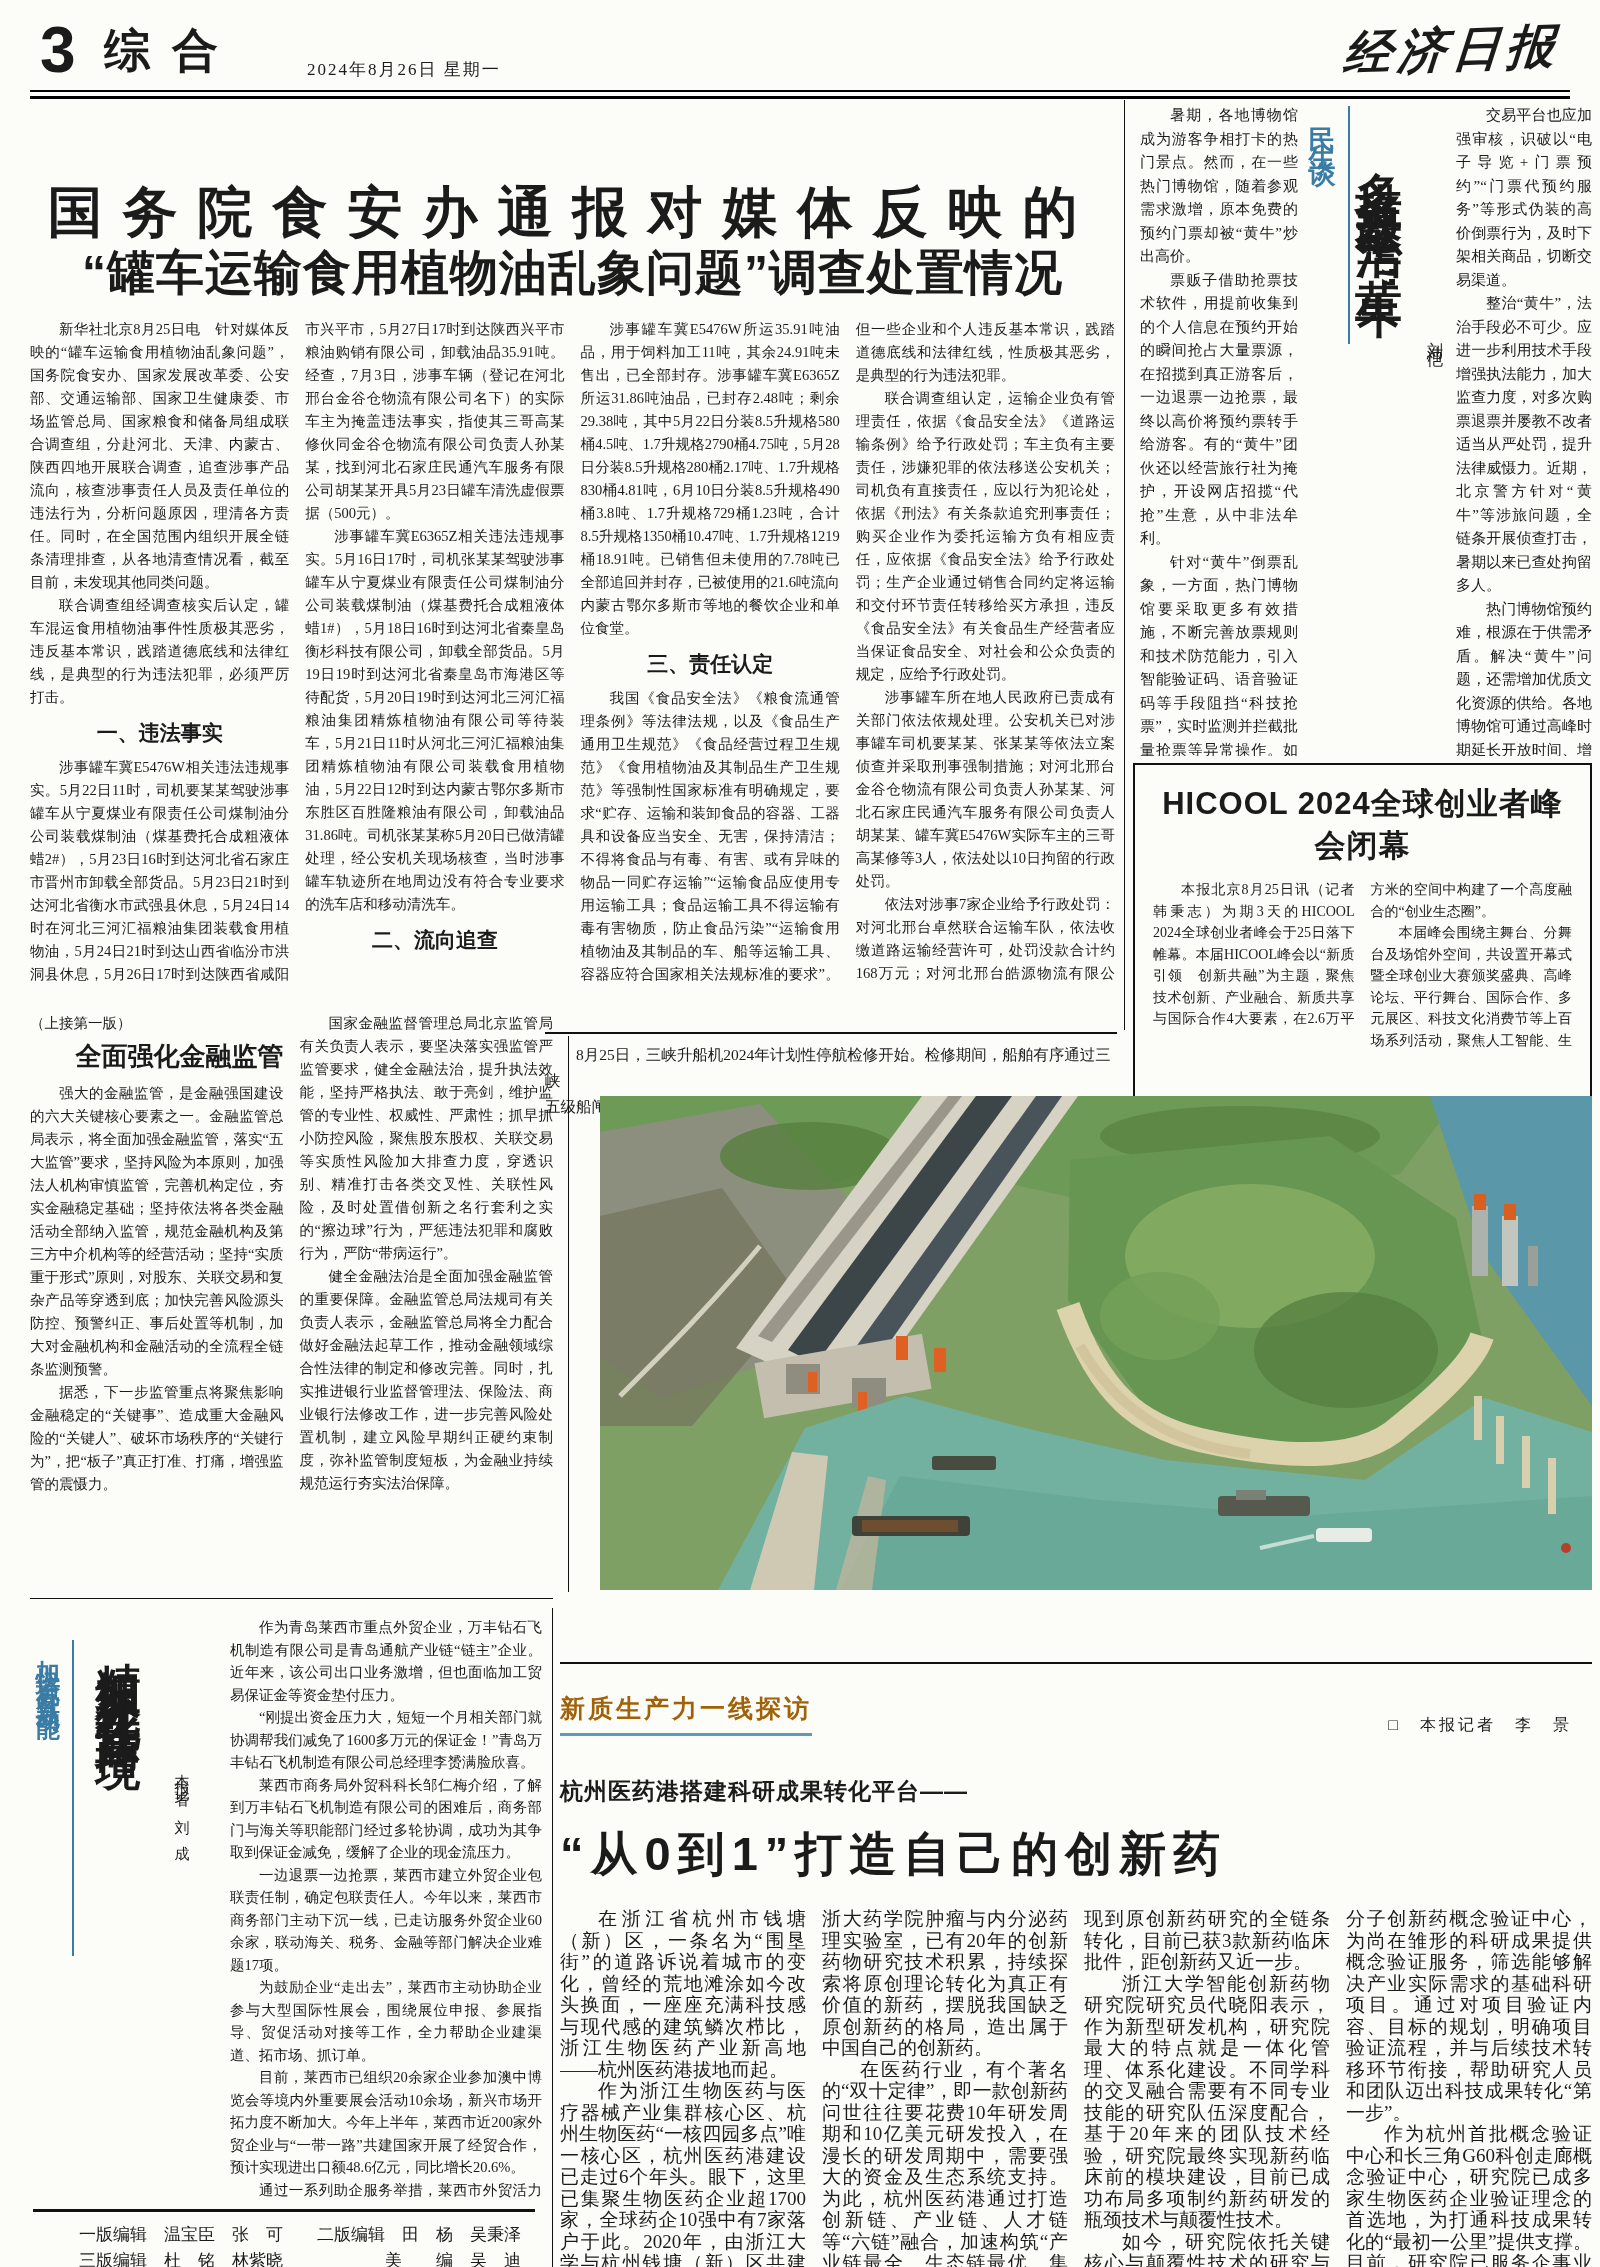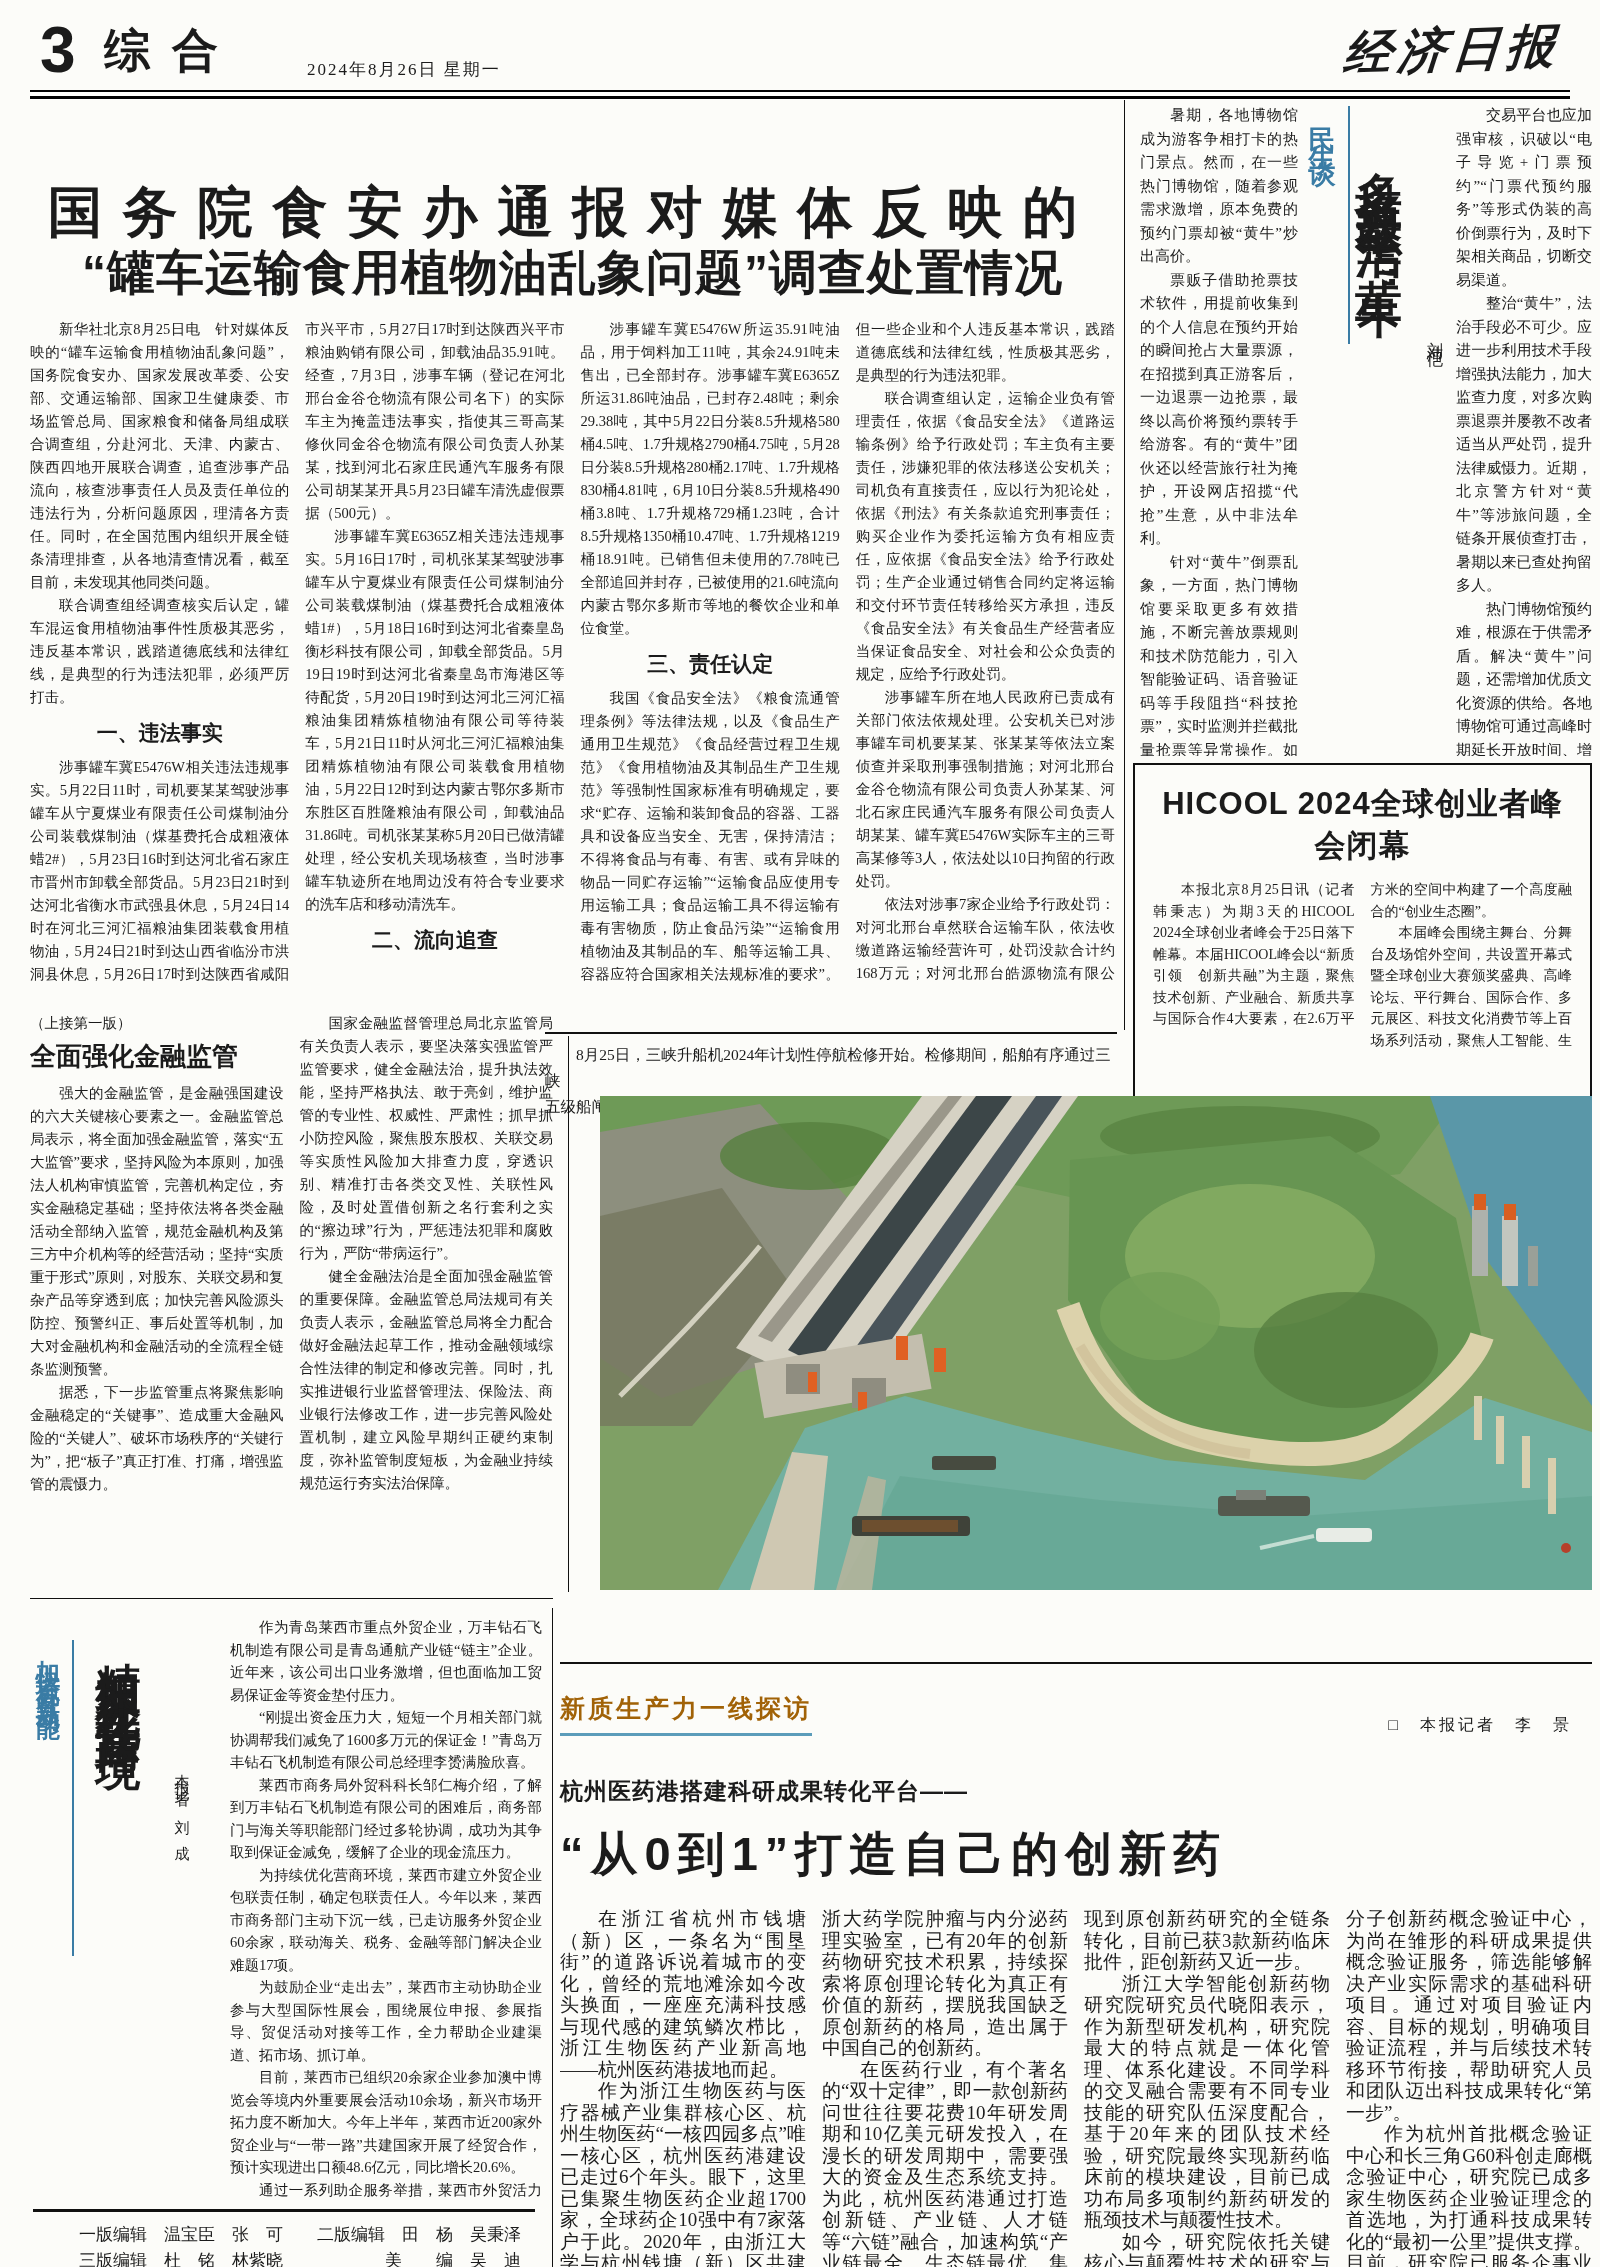--- a/index.html
+++ b/index.html
@@ -51,21 +51,21 @@
   .hicool-cols{column-count:2;column-gap:16px;height:184px;overflow:hidden;font-size:14px;line-height:21.5px;}
   
   .capbox{position:absolute;left:545px;top:1032px;width:572px;height:62px;border-top:2.5px solid #111;
           font-size:15.5px;line-height:26px;padding-top:8px;}
   .capline2{display:flex;justify-content:space-between;}
   .photo{position:absolute;left:600px;top:1096px;width:992px;height:494px;}
   .photo svg{display:block;}
   
   .finance{position:absolute;left:30px;top:1012px;width:523px;height:580px;}
   .fin-cols{column-count:2;column-gap:16px;height:576px;overflow:hidden;font-size:14.5px;line-height:23px;}
-  .fin-cols p.subhead-lg{text-indent:0;text-align:left;font-weight:bold;font-size:26px;margin:10px 0 14px;
+  .fin-cols p.subhead-lg{text-indent:0;text-align:right;font-weight:bold;font-size:26px;margin:10px 0 14px;
         font-family:"Liberation Sans","DejaVu Sans",sans-serif;}
   
   .trade{position:absolute;left:30px;top:1612px;width:515px;height:588px;}
   .tr-kicker{position:absolute;left:2px;top:28px;height:316px;writing-mode:vertical-rl;color:#3a7ca5;
              font-weight:bold;font-size:24px;letter-spacing:7px;border-right:2.5px solid #3a7ca5;padding-right:8px;
              font-family:"Liberation Sans","DejaVu Sans",sans-serif;}
   .tr-head{position:absolute;left:58px;top:14px;height:560px;writing-mode:vertical-rl;
            font-family:"Liberation Sans","DejaVu Sans",sans-serif;font-weight:900;font-size:45px;letter-spacing:9px;}
   .tr-byline{position:absolute;left:142px;top:150px;height:260px;writing-mode:vertical-rl;
              font-size:15px;letter-spacing:6px;}
@@ -226,21 +226,21 @@
   <div class="hrule" style="left:30px;top:1598px;width:523px;"></div>
 
   <div class="trade">
     <div class="tr-kicker">加快培育外贸新动能</div>
     <div class="tr-head">精细服务优化营商环境</div>
     <div class="tr-byline">本报记者　刘　成</div>
     <div class="tr-body article">
         <p>作为青岛莱西市重点外贸企业，万丰钻石飞机制造有限公司是青岛通航产业链“链主”企业。近年来，该公司出口业务激增，但也面临加工贸易保证金等资金垫付压力。</p>
         <p>“刚提出资金压力大，短短一个月相关部门就协调帮我们减免了1600多万元的保证金！”青岛万丰钻石飞机制造有限公司总经理李赟满脸欣喜。</p>
         <p>莱西市商务局外贸科科长邹仁梅介绍，了解到万丰钻石飞机制造有限公司的困难后，商务部门与海关等职能部门经过多轮协调，成功为其争取到保证金减免，缓解了企业的现金流压力。</p>
-        <p>为持续优化营商环境，莱西市建立外贸企业包联责任制，确定包联责任人。今年以来，莱西市商务部门主动下沉一线，已走访服务外贸企业60余家，联动海关、税务、金融等部门解决企业难题17项。</p>
+        <p>一边退票一边抢票，莱西市建立外贸企业包联责任制，确定包联责任人。今年以来，莱西市商务部门主动下沉一线，已走访服务外贸企业60余家，联动海关、税务、金融等部门解决企业难题17项。</p>
         <p>为鼓励企业“走出去”，莱西市主动协助企业参与大型国际性展会，围绕展位申报、参展指导、贸促活动对接等工作，全力帮助企业建渠道、拓市场、抓订单。</p>
         <p>目前，莱西市已组织20余家企业参加澳中博览会等境内外重要展会活动10余场，新兴市场开拓力度不断加大。今年上半年，莱西市近200家外贸企业与“一带一路”共建国家开展了经贸合作，预计实现进出口额48.6亿元，同比增长20.6%。</p>
         <p>通过一系列助企服务举措，莱西市外贸活力持续迸发。今年上半年，莱西市货物贸易进出口92.42亿元，新增有进出口实绩企业30余家，净增进出口额约4亿元，为全市外贸高质量发展持续增添新动能。</p>
       </div>
   </div>
 
   <div class="footerblk">
     <div class="frow">
       <span>一版编辑　温宝臣　张　可</span>
       <span>二版编辑　田　杨　吴秉泽</span>

